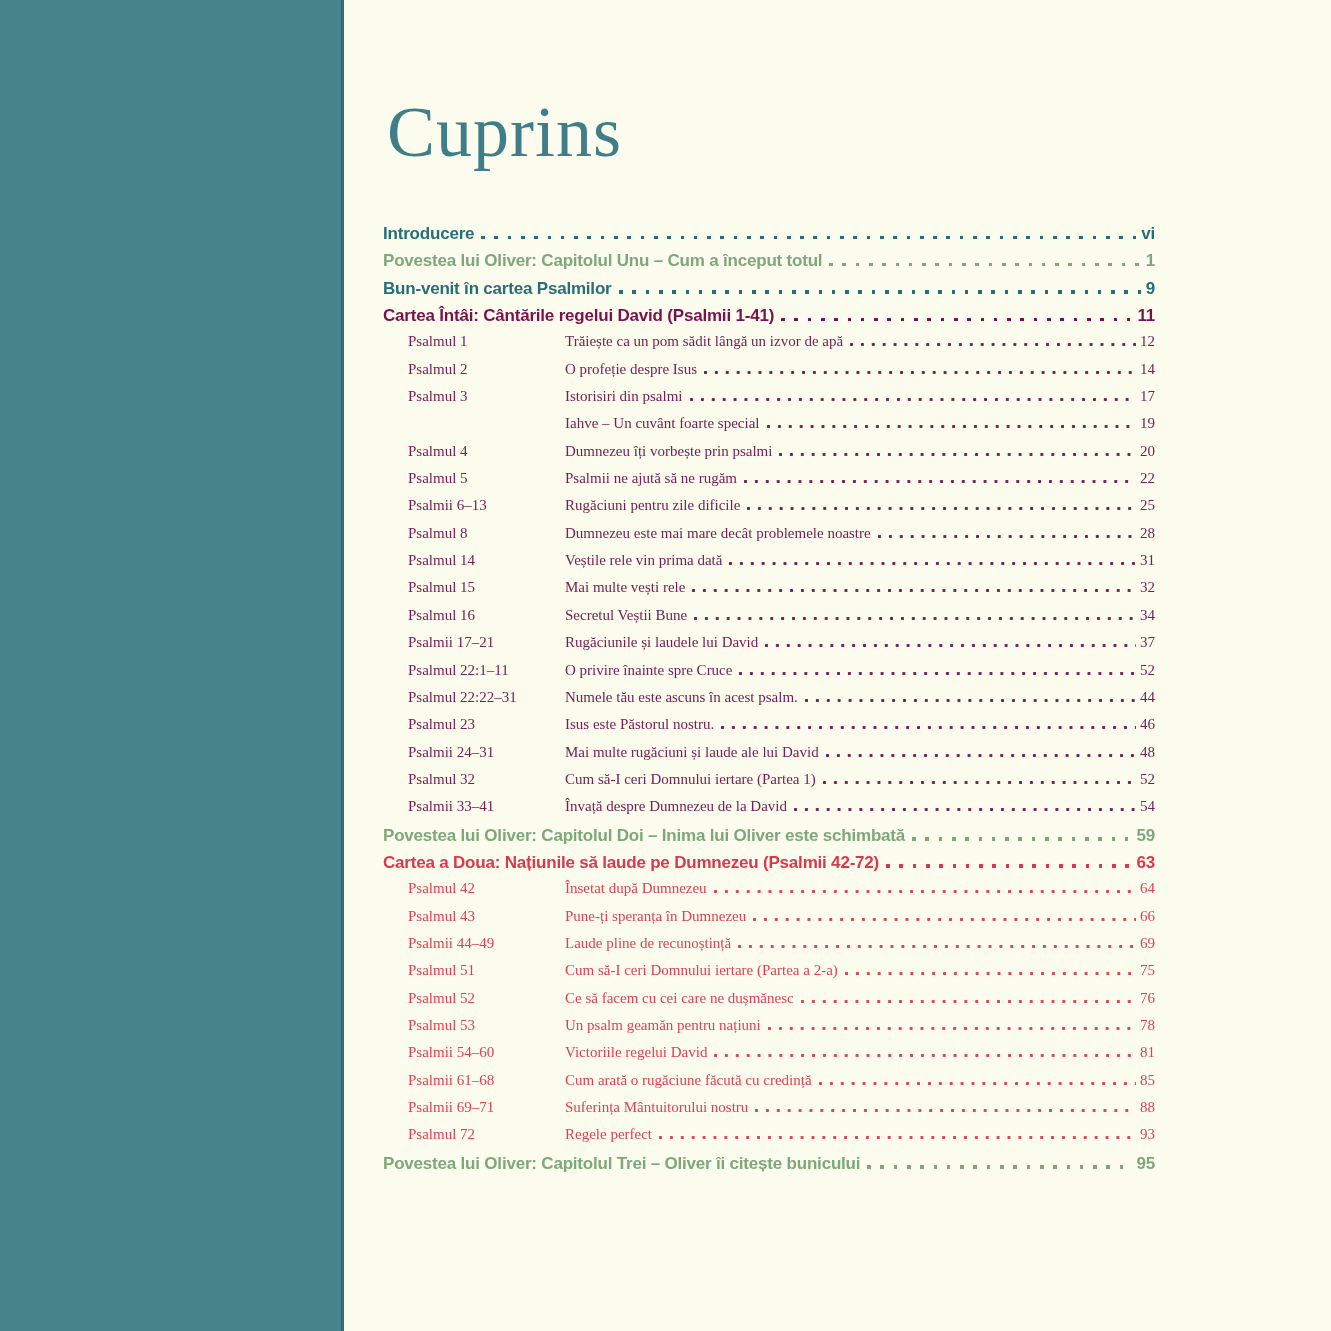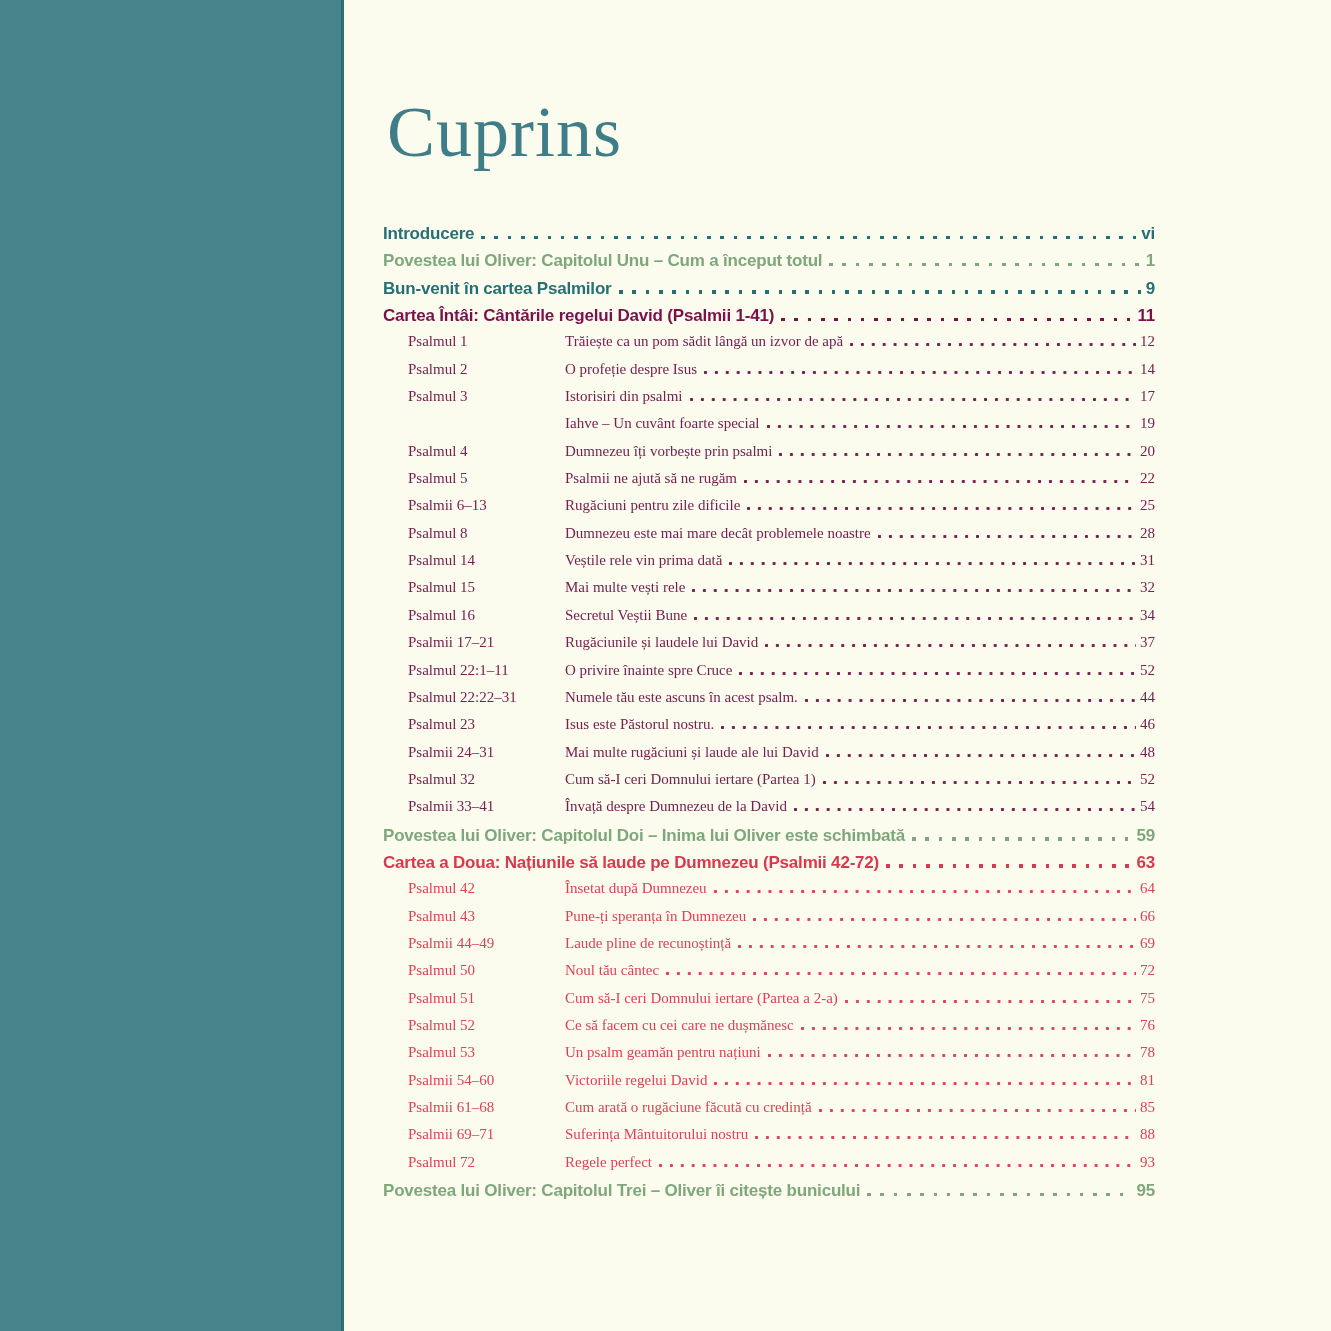--- a/index.html
+++ b/index.html
@@ -253,26 +253,20 @@
         <span class="dots"></span>
         <span class="page-num">66</span>
       </div>
       <div class="row entry c-book2">
         <span class="label">Psalmii 44–49</span>
         <span class="text">Laude pline de recunoștință</span>
         <span class="dots"></span>
         <span class="page-num">69</span>
       </div>
       <div class="row entry c-book2">
-        <span class="label">Psalmul 50</span>
-        <span class="text">Noul tău cântec</span>
-        <span class="dots"></span>
-        <span class="page-num">72</span>
-      </div>
-      <div class="row entry c-book2">
         <span class="label">Psalmul 51</span>
         <span class="text">Cum să-I ceri Domnului iertare (Partea a 2-a)</span>
         <span class="dots"></span>
         <span class="page-num">75</span>
       </div>
       <div class="row entry c-book2">
         <span class="label">Psalmul 52</span>
         <span class="text">Ce să facem cu cei care ne dușmănesc</span>
         <span class="dots"></span>
         <span class="page-num">76</span>

